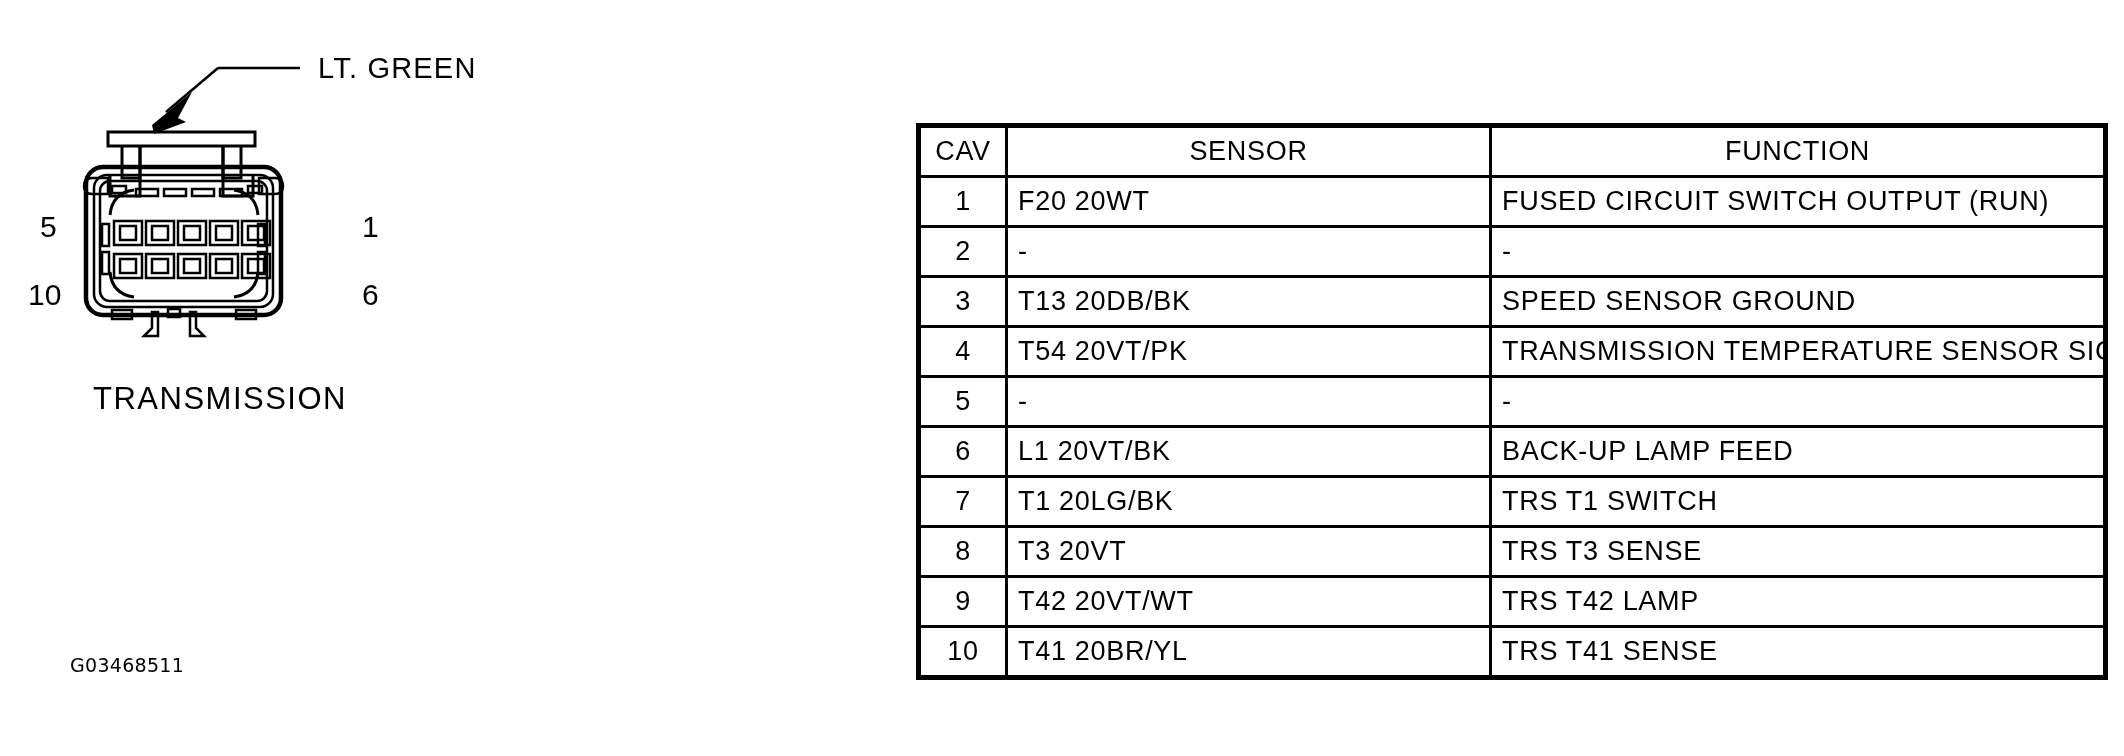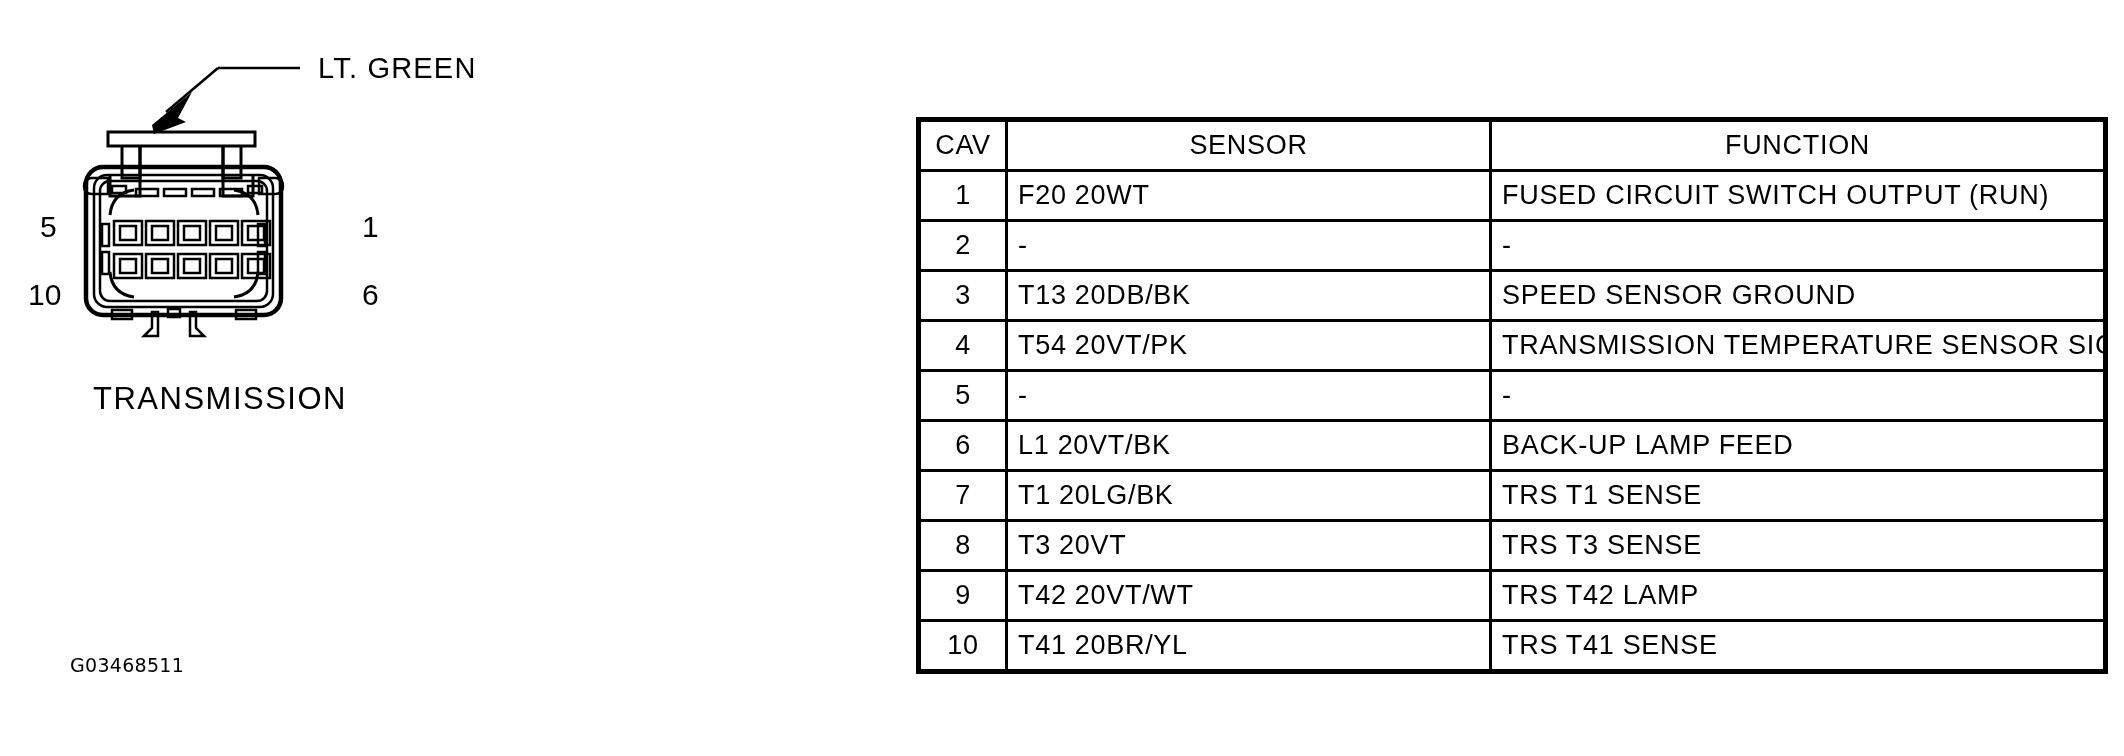--- a/index.html
+++ b/index.html
@@ -69,21 +69,21 @@
     top: 654px;
     font-size: 19px;
     font-family: "DejaVu Sans", sans-serif;
     letter-spacing: 0.3px;
   }
 
   
   #pinout-table-wrap {
     position: absolute;
     left: 888px;
-    top: 117px;
+    top: 123px;
     width: 1192px;
     padding-left: 28px;
   }
   table#pinout-table {
     border-collapse: collapse;
     width: 100%;
     table-layout: fixed;
     border: 5px solid #000;
     background: #fff;
   }
@@ -275,21 +275,21 @@
           <td>-</td>
         </tr>
         <tr>
           <td class="cav-cell">6</td>
           <td>L1 20VT/BK</td>
           <td>BACK-UP LAMP FEED</td>
         </tr>
         <tr>
           <td class="cav-cell">7</td>
           <td>T1 20LG/BK</td>
-          <td>TRS T1 SENSE</td>
+          <td>TRS T1 SWITCH</td>
         </tr>
         <tr>
           <td class="cav-cell">8</td>
           <td>T3 20VT</td>
           <td>TRS T3 SENSE</td>
         </tr>
         <tr>
           <td class="cav-cell">9</td>
           <td>T42 20VT/WT</td>
           <td>TRS T42 LAMP</td>

